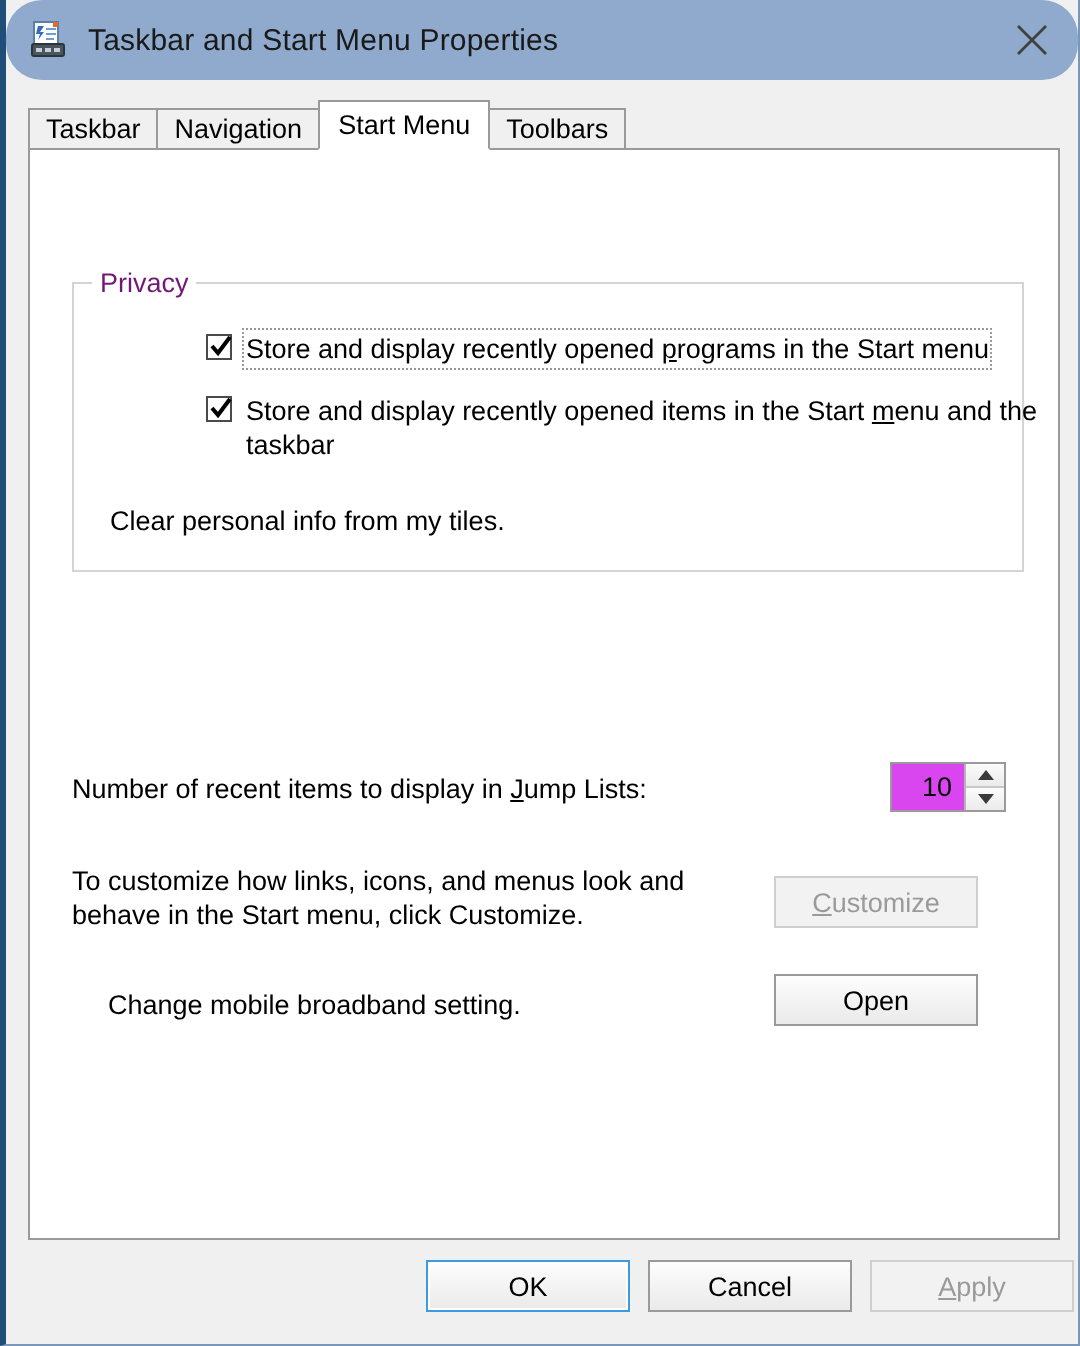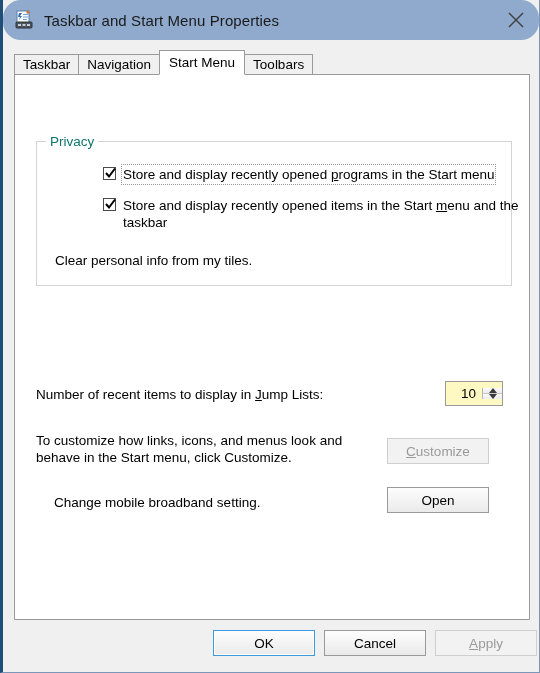--- a/index.html
+++ b/index.html
@@ -118,21 +118,21 @@
     border: 1px solid #d4d4d4;
     box-sizing: border-box;
   }
   #privacy-legend {
     position: absolute;
     left: 9px;
     top: -8px;
     background: #ffffff;
     padding: 0 4px;
     font-size: 13.5px;
-    color: #0f766e;
+    color: #701a75;
   }
 
   
   .cb-row {
     position: absolute;
     display: flex;
     align-items: flex-start;
     padding-left: 48px;
   }
   .checkbox {
@@ -198,24 +198,23 @@
   }
 
   
   #spinner {
     position: absolute;
     left: 430px;
     top: 306px;
     width: 58px;
     height: 25px;
     border: 1px solid #9a9a9a;
-    background: #fef9c3;
-    box-sizing: border-box;
-    display: flex;
-    align-items: center;
+    background: #d946ef;
+    box-sizing: border-box;
+    display: flex;
   }
   #spin-value {
     flex: 1 1 auto;
     text-align: right;
     padding-right: 6px;
     font-size: 13.5px;
     line-height: 23px;
     color: #000;
   }
   #spin-buttons {

